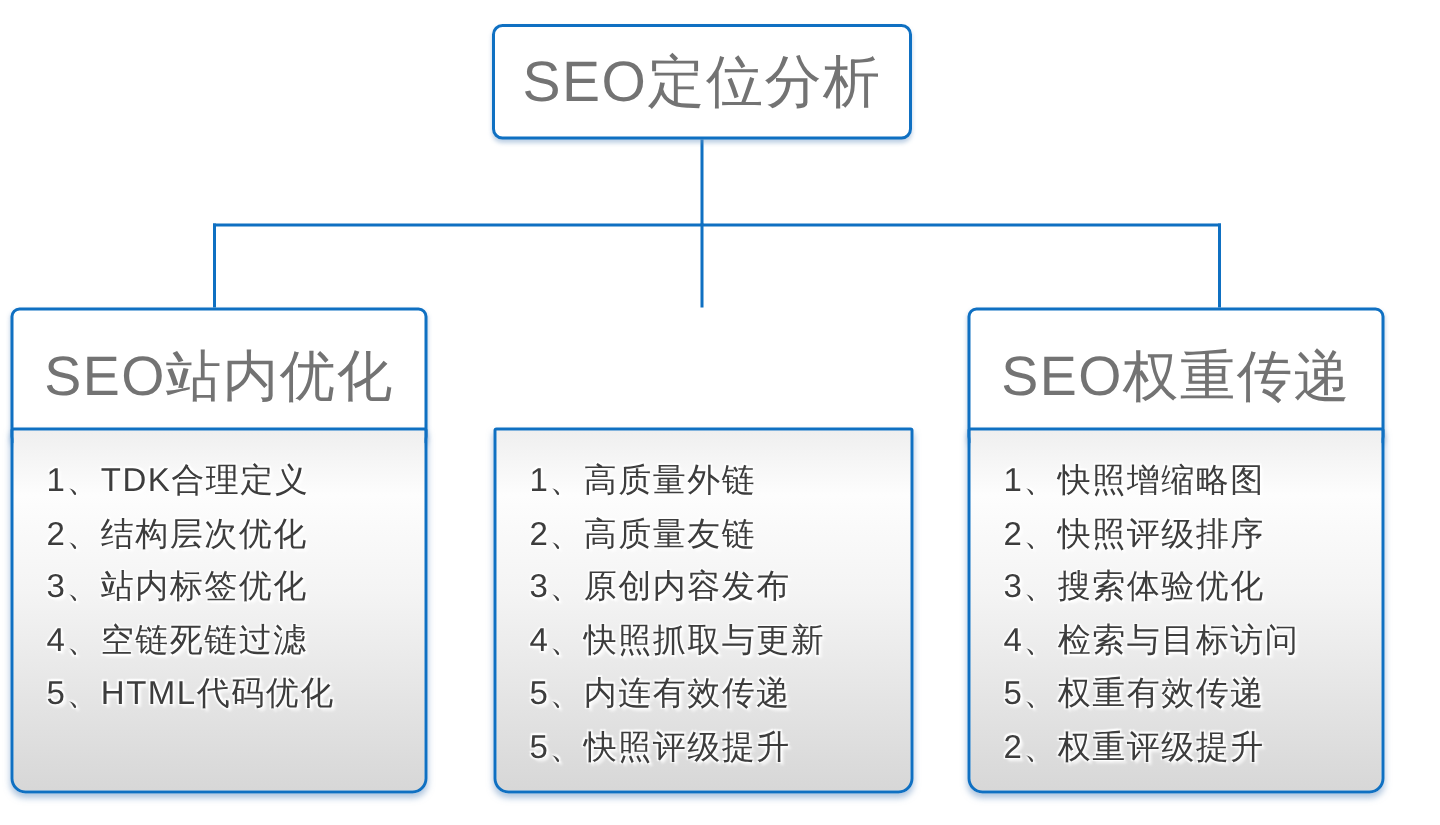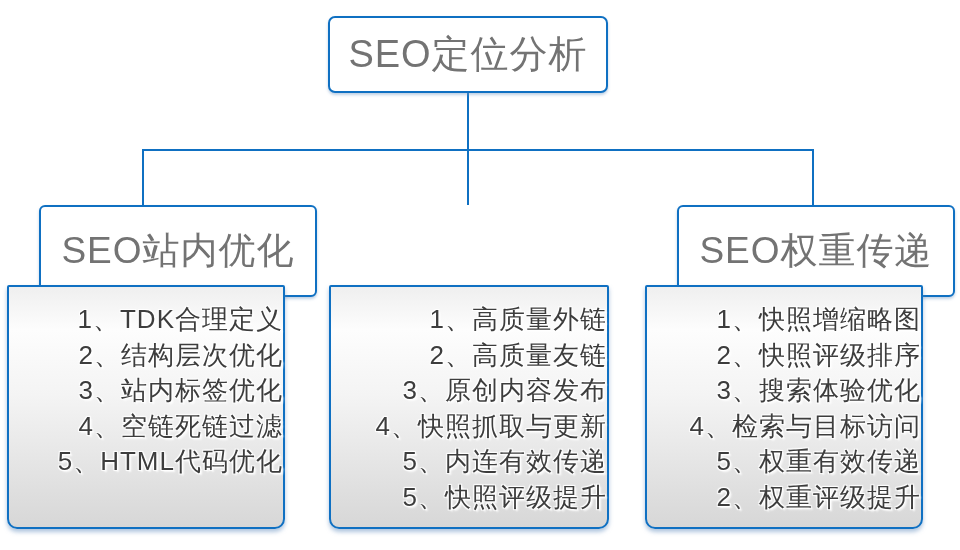--- a/index.html
+++ b/index.html
@@ -14,35 +14,34 @@
     color:#737373;
     box-shadow:0 2px 3px rgba(110,150,195,.45);
     box-sizing:border-box;
   }
   .root-node{
     left:328px;top:16px;width:280px;height:77px;
     border-radius:7px;font-size:38px;letter-spacing:1px;
   }
   .branch-header{
     top:205px;height:92px;border-radius:6px;
-    font-size:37px;letter-spacing:1px;margin-left:32px;
+    font-size:37px;letter-spacing:1px;
   }
   .branch-list{
     position:absolute;top:285px;height:244px;
     border:2px solid #0f70c2;border-radius:2px 2px 10px 10px;
     background:linear-gradient(to bottom,#efefef 0%,#fdfdfd 18%,#f4f4f4 45%,#d7d7d7 100%);
     box-shadow:0 3px 4px rgba(110,150,195,.55);
     box-sizing:border-box;
     padding:15px 0 0 22px;
   }
   .branch-list .li{
-    font-size:26px;line-height:35.5px;height:35.5px;
+    font-size:22px;line-height:35.5px;height:35.5px;
     color:#3d3d3d;letter-spacing:1px;white-space:nowrap;
     text-shadow:-1px -1px 1px #fff,1px -1px 1px #fff,-1px 1px 1px #fff,1px 1px 1px #fff,2px 2px 2px rgba(255,255,255,.9);
-    text-align:right;
   }
   .col-left{left:7px;width:278px;}
   .col-mid{left:329px;width:280px;}
   .col-right{left:645px;width:278px;}
 
   .line{position:absolute;background:#0f70c2;}
   .v{width:2px;}
   .h{height:2px;}
 </style>
 </head>

